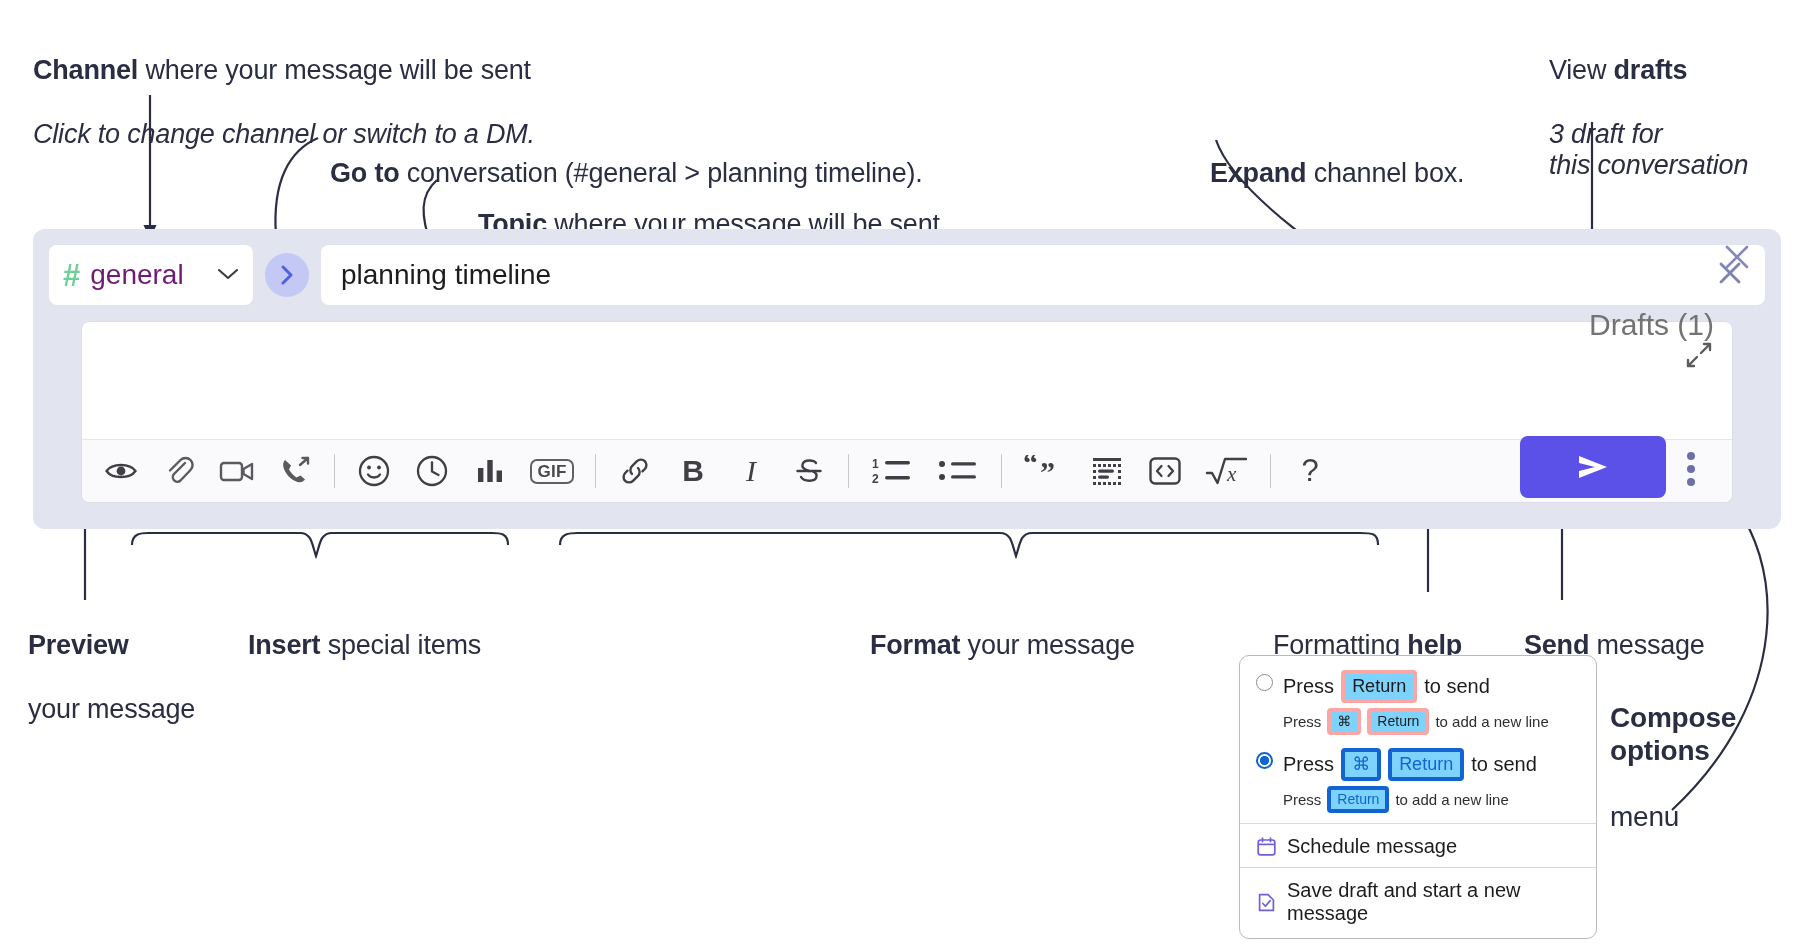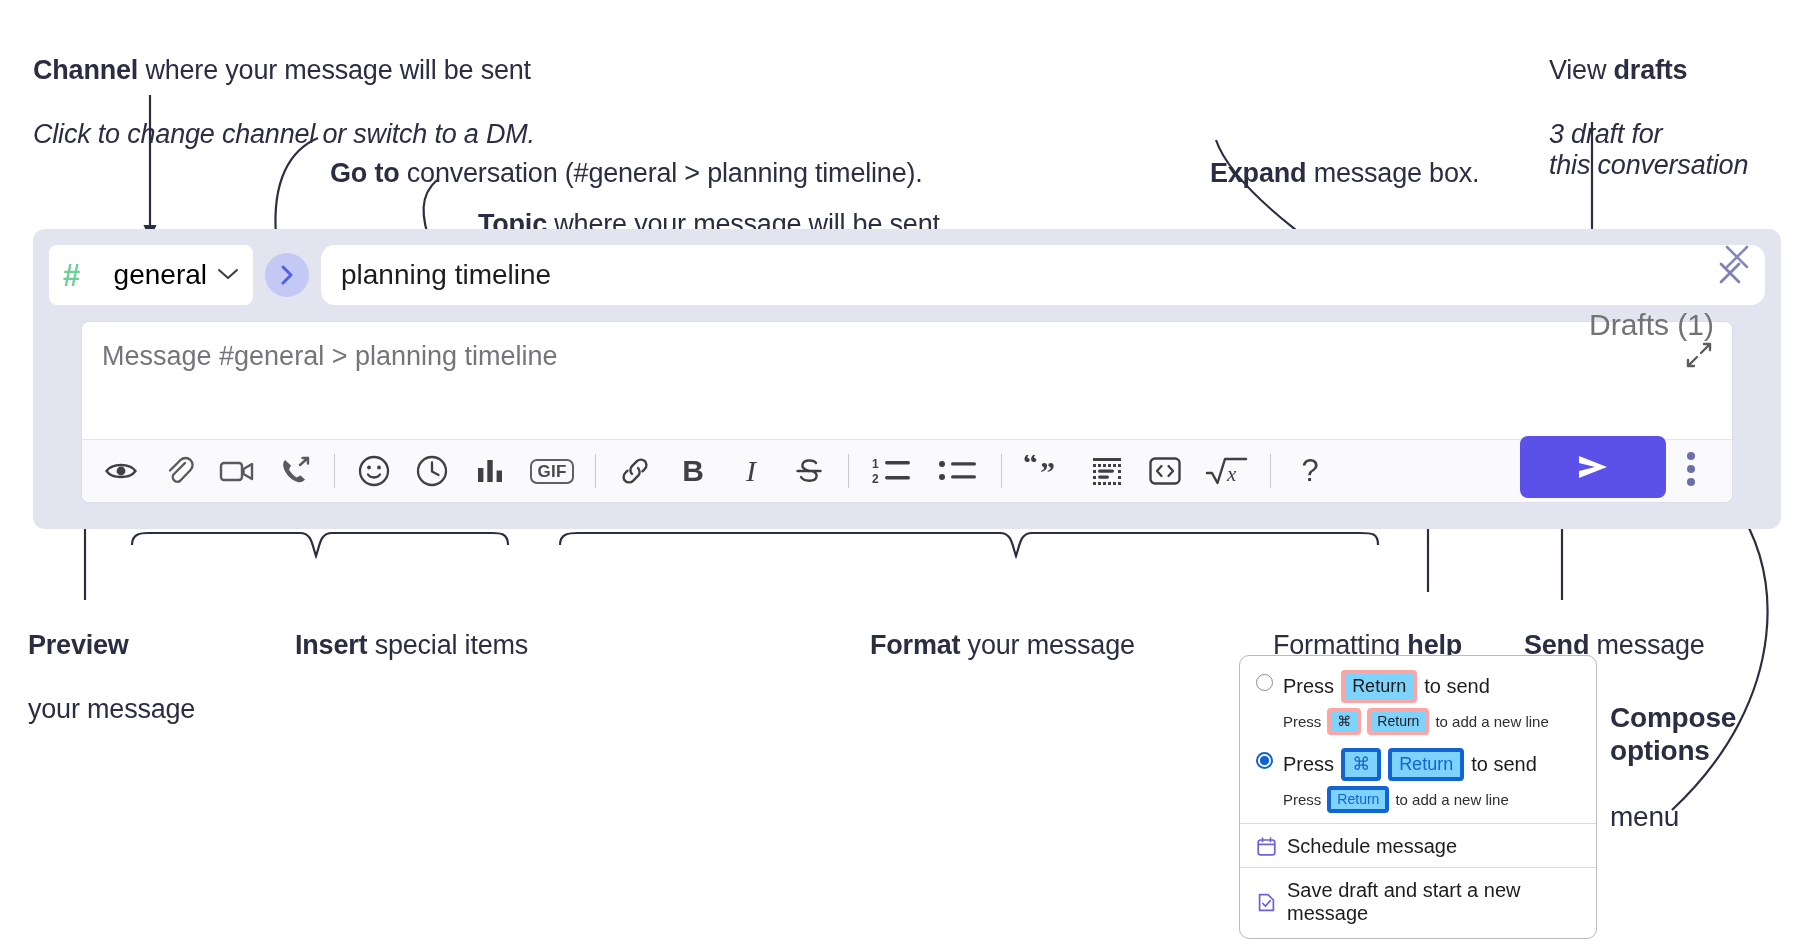--- a/index.html
+++ b/index.html
@@ -65,44 +65,43 @@
     box-sizing: border-box;
   }
   .hash {
     color: #6ecf97;
     font-size: 31px;
     font-weight: 700;
     line-height: 1;
   }
   .channel-name {
     font-size: 28px;
-    color: #000000;
+    color: #701a75;
     flex: 1;
-    text-align: right;
   }
   .chev {
     color: #3d3c40;
     font-size: 18px;
   }
   .goto-btn {
     width: 44px;
     height: 44px;
     margin: 0 12px;
     border-radius: 50%;
     background: #c3c8f5;
     display: flex;
     align-items: center;
     justify-content: center;
     flex: none;
   }
   .topic-field {
     flex: 1;
     height: 60px;
     background: #ffffff;
-    border-radius: 14px;
+    border-radius: 8px;
     display: flex;
     align-items: center;
     padding: 0 18px 0 20px;
     box-sizing: border-box;
   }
   .topic-value {
     flex: 1;
     font-size: 28px;
     color: #1d1c1d;
   }
@@ -345,35 +344,35 @@
 
 <div class="ann" style="left:330px; top:126px;">
   <b>Go to</b><span> conversation (#general &gt; planning timeline).</span>
 </div>
 
 <div class="ann" style="left:478px; top:177px;">
   <b>Topic</b><span> where your message will be sent</span>
 </div>
 
 <div class="ann" style="left:1210px; top:126px;">
-  <b>Expand</b><span> message box.</span>
+  <b>Expand</b><span> channel box.</span>
 </div>
 
 <div class="ann" style="left:1549px; top:23px; width:260px;">
   <div><span>View </span><b>drafts</b></div>
   <div><i>3 draft for
 this conversation</i></div>
 </div>
 
 <div class="ann" style="left:28px; top:598px; width:230px;">
   <div><b>Preview</b></div>
   <div><span>your message</span></div>
 </div>
 
-<div class="ann" style="left:248px; top:598px;margin-left:47px;">
+<div class="ann" style="left:248px; top:598px;">
   <b>Insert</b><span> special items</span>
 </div>
 
 <div class="ann" style="left:870px; top:598px;">
   <b>Format</b><span> your message</span>
 </div>
 
 <div class="ann" style="left:1273px; top:598px;">
   <span>Formatting </span><b>help</b>
 </div>
@@ -412,21 +411,20 @@
       <span class="topic-value">planning timeline</span>
       <span>
         <svg width="34" height="34" viewBox="0 0 34 34">
             <path d="M8 8 L26 26 M26 8 L8 26" stroke="#7d81b3" stroke-width="2.8" stroke-linecap="round"></path>
           </svg>
       </span>
     </div>
   </div>
 
   <div class="msg-area">
-    <div class="placeholder">Message #general &gt; planning timeline</div>
 
     <div class="expand-btn">
       <svg width="30" height="30" viewBox="0 0 30 30">
         <path d="M17 13 L26 4 M20 4 L26 4 L26 10" fill="none" stroke="#5c5c60" stroke-width="2.4" stroke-linecap="round" stroke-linejoin="round"></path>
         <path d="M13 17 L4 26 M10 26 L4 26 L4 20" fill="none" stroke="#5c5c60" stroke-width="2.4" stroke-linecap="round" stroke-linejoin="round"></path>
       </svg>
     </div>
 
     <div class="toolbar">
 

